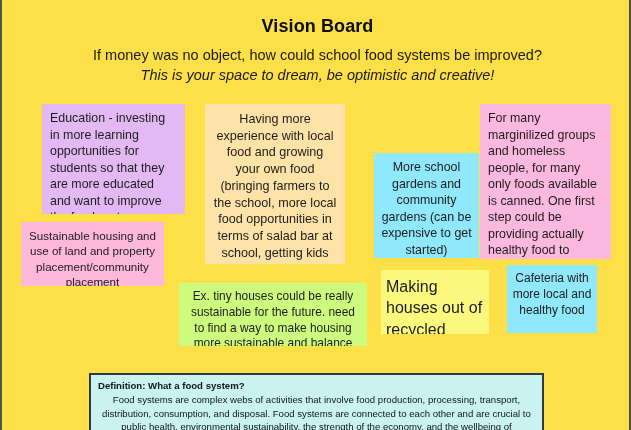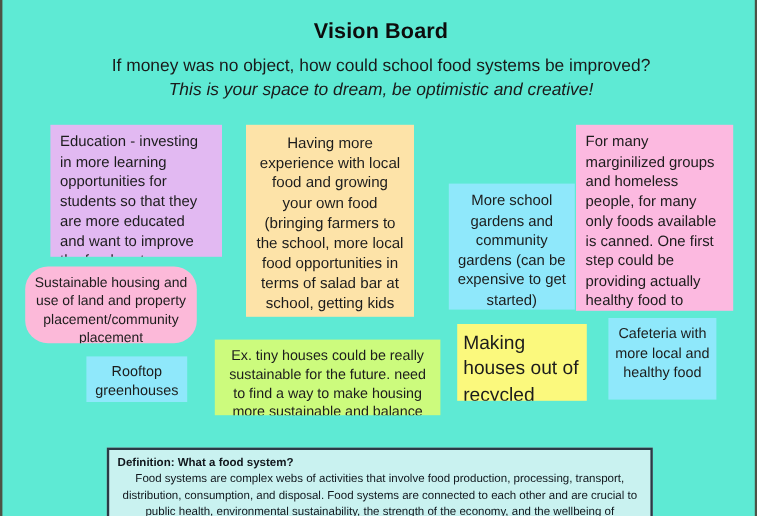--- a/index.html
+++ b/index.html
@@ -12,21 +12,21 @@
     overflow: hidden;
     font-family: "Liberation Sans", sans-serif;
     background: #ffffff;
   }
 
   #board {
     position: relative;
     width: 631px;
     height: 430px;
     box-sizing: border-box;
-    background: #5eead4;
+    background: #fde047;
     border-left: 2px solid #4d5345;
     border-right: 2px solid #4d5345;
     overflow: hidden;
   }
 
   #title {
     position: absolute;
     left: 0;
     top: 16px;
     width: 631px;
@@ -80,21 +80,20 @@
 
   .note-housing {
     left: 19px;
     top: 222px;
     width: 143px;
     height: 64px;
     background: #fcb9d9;
     padding: 6px 6px 4px 6px;
     font-size: 11.6px;
     text-align: center;
-    border-radius: 19px;
   }
 
   .note-rooftop {
     left: 70px;
     top: 297px;
     width: 84px;
     height: 38px;
     background: #8fe8fb;
     padding: 5px 4px 4px 4px;
     font-size: 12px;
@@ -199,21 +198,20 @@
 <body>
 
 <div id="board">
 
   <div id="title">Vision Board</div>
   <div id="question">If money was no object, how could school food systems be improved?</div>
   <div id="prompt">This is your space to dream, be optimistic and creative!</div>
 
   <div class="note note-education">Education - investing in more learning opportunities for students so that they are more educated and want to improve the food system</div>
   <div class="note note-housing">Sustainable housing and use of land and property placement/community placement</div>
-  <div class="note note-rooftop">Rooftop greenhouses</div>
   <div class="note note-localfood">Having more experience with local food and growing your own food (bringing farmers to the school, more local food opportunities in terms of salad bar at school, getting kids excited about food).</div>
   <div class="note note-tinyhouses">Ex. tiny houses could be really sustainable for the future. need to find a way to make housing more sustainable and balance that with land</div>
   <div class="note note-gardens">More school gardens and community gardens (can be expensive to get started)</div>
   <div class="note note-marginalized">For many marginilized groups and homeless people, for many only foods available is canned. One first step could be providing actually healthy food to people who are less fortunate.</div>
   <div class="note note-recycled">Making houses out of recycled things (plastic bottles or other things)</div>
   <div class="note note-cafeteria">Cafeteria with more local and healthy food</div>
 
   <div id="definition-box">
     <div id="definition-title">Definition: What a food system?</div>
     <div id="definition-body">Food systems are complex webs of activities that involve food production, processing, transport, distribution, consumption, and disposal. Food systems are connected to each other and are crucial to public health, environmental sustainability, the strength of the economy, and the wellbeing of communities.</div>

